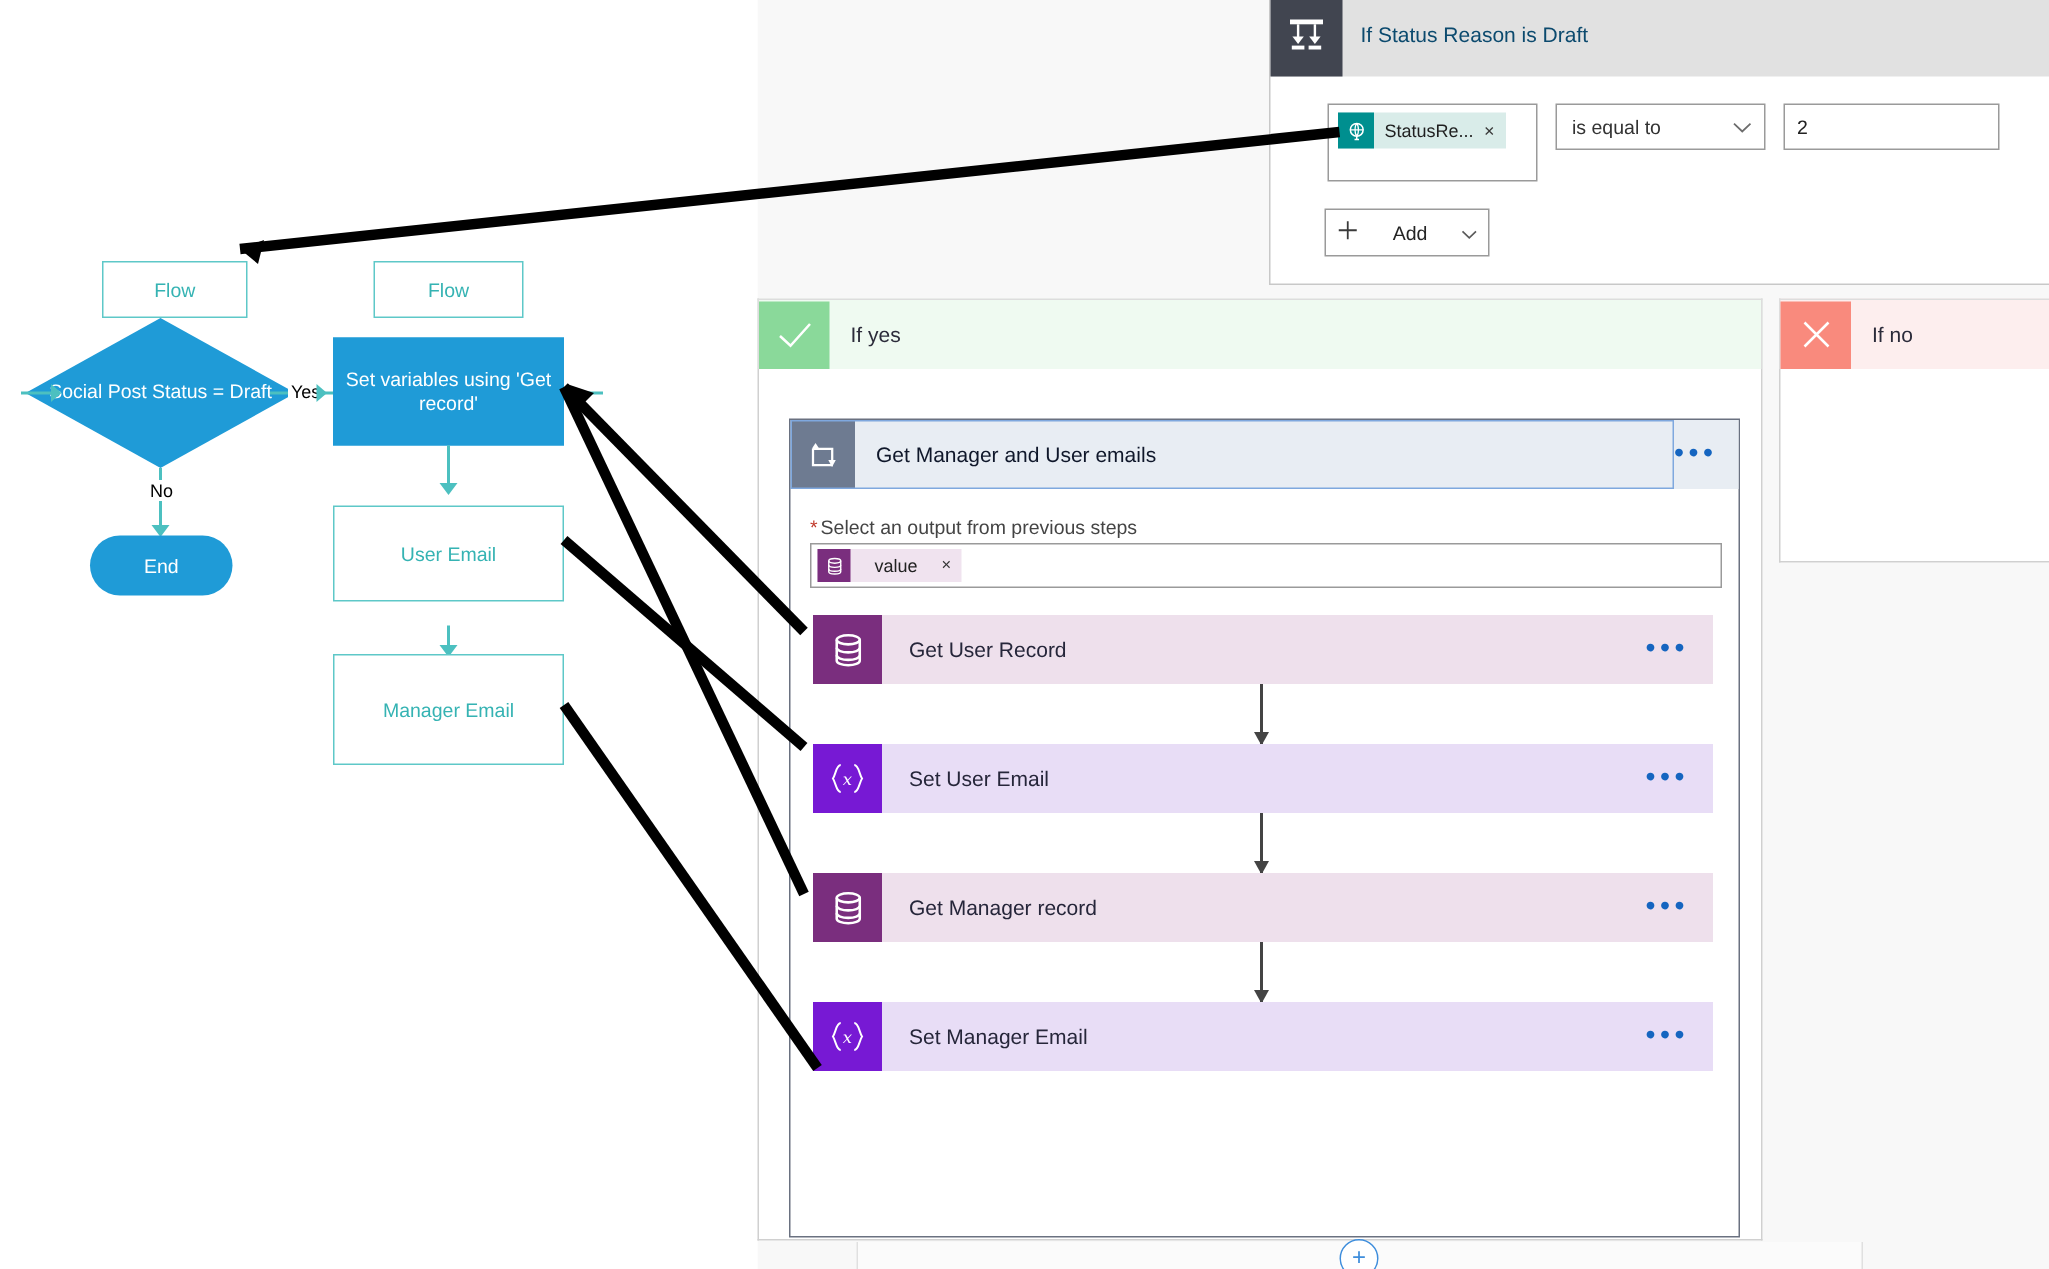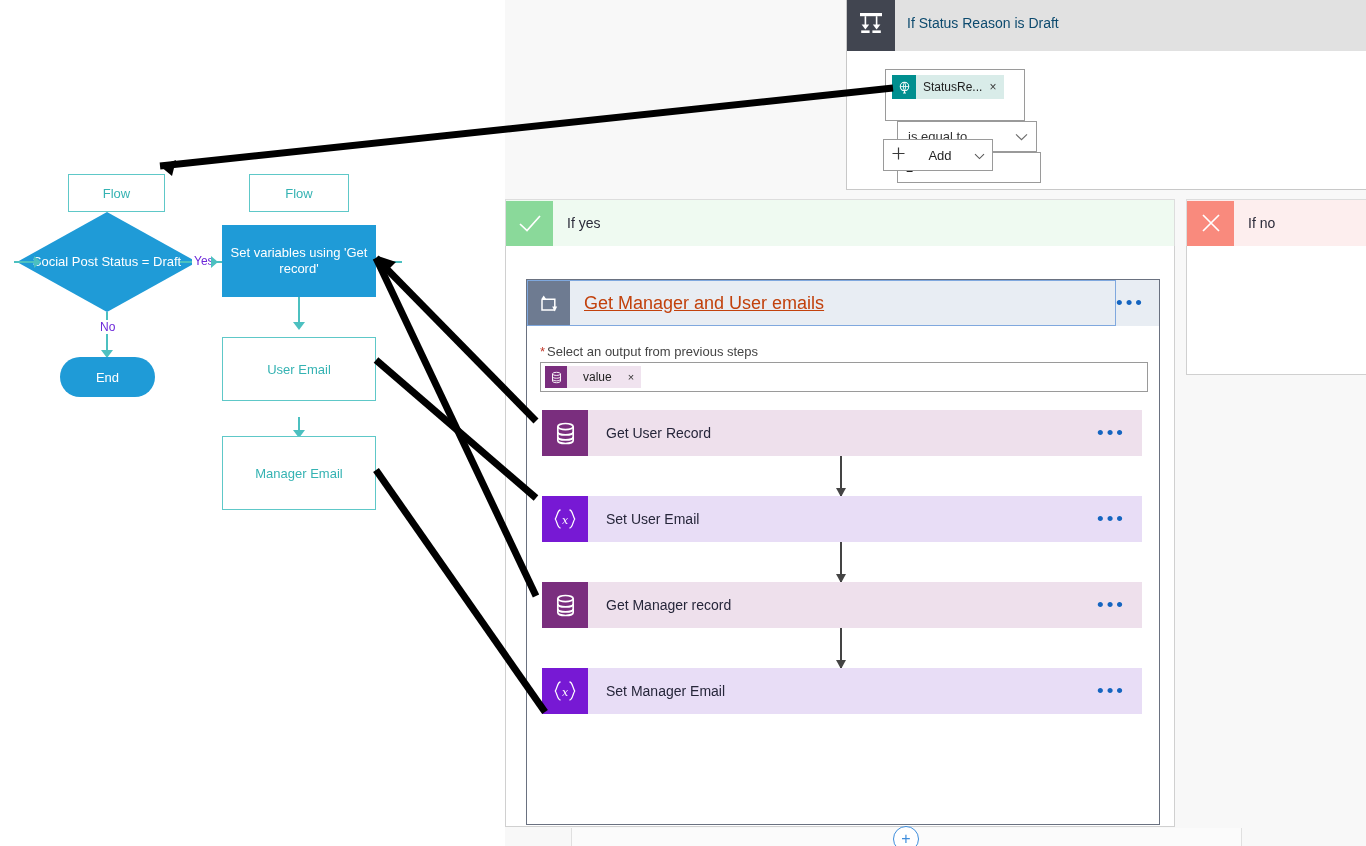--- a/index.html
+++ b/index.html
@@ -39,41 +39,41 @@
   .fc-diamond .dlabel{
     position:absolute;left:-22px;right:-22px;top:50%;transform:translateY(-50%);
     text-align:center;color:#ffffff;font-size:13px;line-height:1.3;
   }
   .fc-end{
     position:absolute;width:95px;height:40px;border-radius:20px;
     background:#1f9bd7;color:#fff;font-size:13px;
     display:flex;align-items:center;justify-content:center;
   }
   .fc-label{
-    position:absolute;color:#6d28d9;font-size:12px;background:#fff;padding:0 2px;
+    position:absolute;color:#000000;font-size:12px;background:#fff;padding:0 2px;
   }
   .fc-connector{position:absolute;background:#4cc0c0;}
 
   
   #condition-card{
     position:absolute;left:846px;top:-6px;width:530px;height:196px;
     background:#ffffff;border:1px solid #c8c8c8;box-sizing:border-box;
   }
   #condition-header{
     position:relative;height:56px;background:#e1e1e1;display:flex;align-items:center;
   }
   #condition-icon{
     width:48px;height:56px;background:#414550;
     display:flex;align-items:center;justify-content:center;flex:0 0 48px;
   }
   #condition-title{
     margin-left:12px;font-size:14px;color:#0c4a6e;
   }
   .cond-row{
-    position:absolute;left:38px;top:74px;display:flex;align-items:flex-start;flex-direction:column;
+    position:absolute;left:38px;top:74px;display:flex;align-items:flex-start;
   }
   .token-box{
     width:140px;height:52px;box-sizing:border-box;
     border:1px solid #9a9a9a;background:#fff;padding:5px 6px;
   }
   .token-chip{
     display:inline-flex;align-items:center;height:24px;background:#d9ece9;
     font-size:12px;color:#1f1f1f;
   }
   .token-chip .chip-ico{
@@ -130,21 +130,21 @@
     position:relative;height:46px;background:#e8edf3;display:flex;align-items:center;
   }
   #scope-header .sel{
     position:absolute;left:0;top:0;right:43px;height:100%;
     border:1px solid #7fa8de;box-sizing:border-box;pointer-events:none;
   }
   #scope-icon{
     width:43px;height:46px;flex:0 0 43px;background:#6e7b91;
     display:flex;align-items:center;justify-content:center;
   }
-  #scope-title{margin-left:14px;font-size:18px;color:#c2410c;position:relative;text-decoration:underline;}
+  #scope-title{margin-left:14px;font-size:14px;color:#0f172a;position:relative;}
   .ellipsis{
     color:#1565c0;font-size:19px;letter-spacing:3px;line-height:1;
     cursor:pointer;user-select:none;
   }
   #scope-header .ellipsis{position:absolute;right:14px;top:13px;}
 
   #scope-field-label{
     position:absolute;left:13px;top:64px;font-size:13px;color:#444;
   }
   #scope-field-label .req{color:#c0392b;margin-right:2px;}

